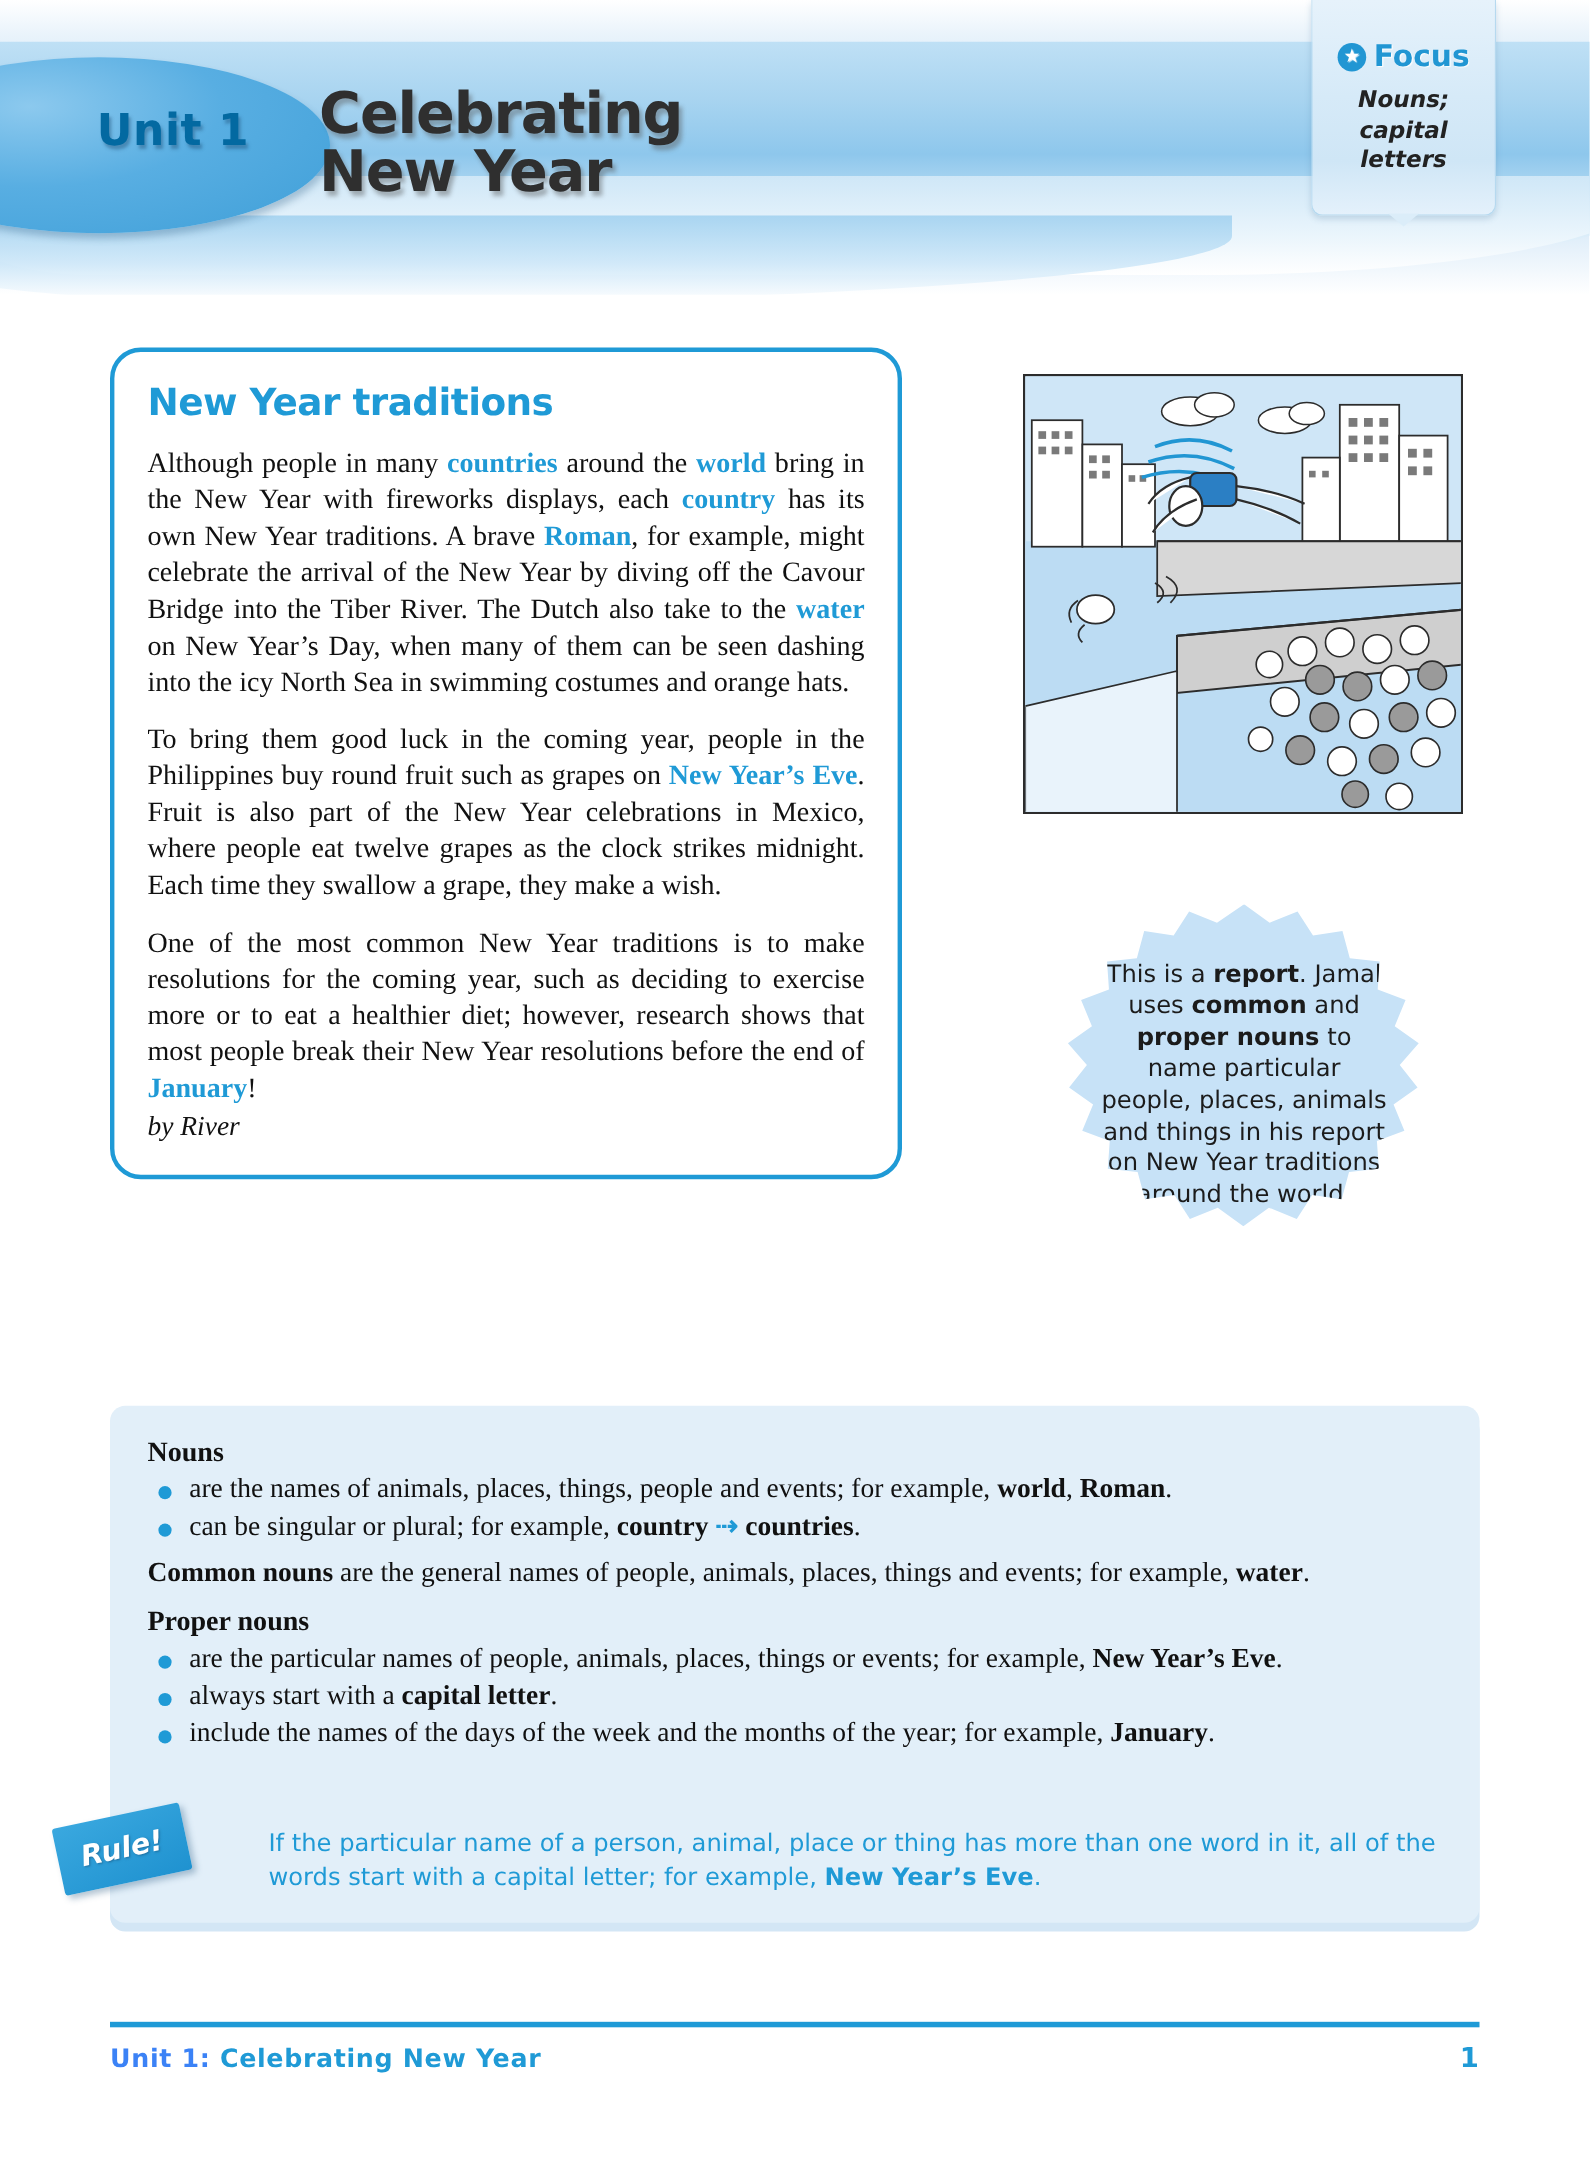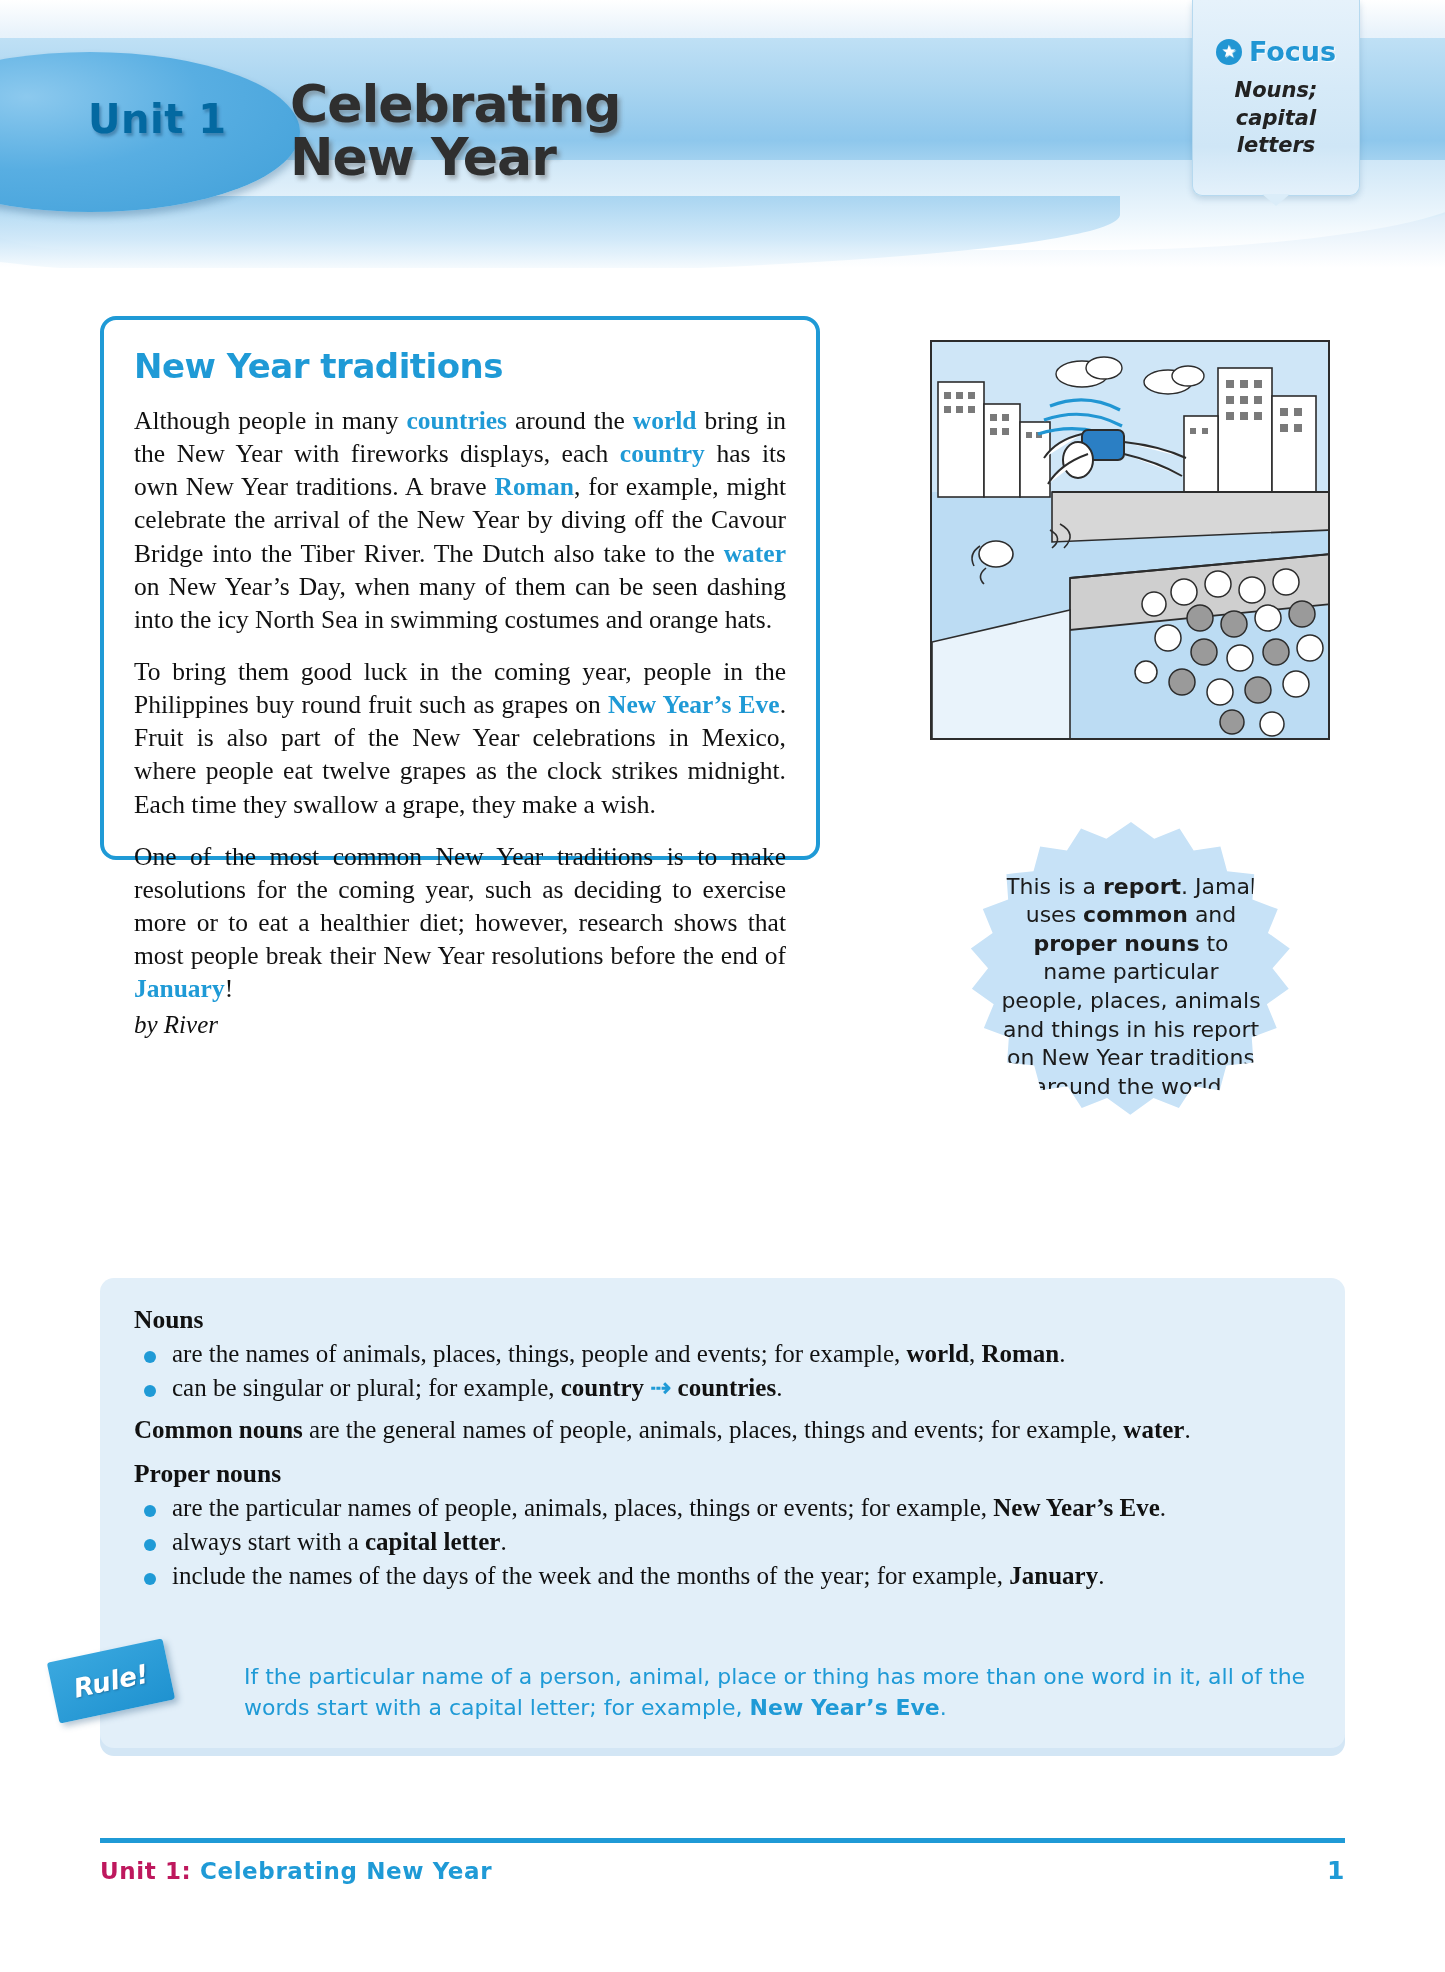--- a/index.html
+++ b/index.html
@@ -93,23 +93,23 @@
   .focus-body {
     margin-top: 10px;
     font-family:"DejaVu Sans", sans-serif;
     font-style: italic; font-weight:bold; font-size:21px;
     line-height:1.32; color:#222;
   }
 
   
   .article {
     position: absolute; left: 100px; top: 316px;
-    width: 720px; height: 544px;
+    width: 720px; height: 756px;
     border: 4px solid #1f9ad6;
-    border-radius: 16px;
+    border-radius: 28px;
     background: #ffffff;
     padding: 26px 30px 10px 30px;
   }
   .article h2 {
     margin: 0 0 18px 0;
     font-family: "DejaVu Sans", sans-serif;
     font-weight: bold; font-size: 34px; color: #1f9ad6;
     letter-spacing: -.5px;
   }
   .article p {
@@ -195,21 +195,21 @@
     position: absolute; left: 100px; top: 1838px; width: 1245px; height: 5px;
     background: #1f9ad6;
   }
   .footer {
     position: absolute; left: 100px; top: 1856px; width: 1245px;
     display: flex; justify-content: space-between; align-items: baseline;
     font-family: "DejaVu Sans", sans-serif;
     font-weight: bold; font-size: 23px;
     letter-spacing: .6px;
   }
-  .footer .ft-unit { color: #be185d; }
+  .footer .ft-unit { color: #3b82f6; }
   .footer .ft-title { color: #1f9ad6; }
   .footer .ft-page { color: #1f9ad6; font-size: 25px; }
 </style>
 </head>
 <body>
 
 <div class="header">
   <div class="hdr-sky"></div>
   <div class="hdr-band"></div>
   <div class="hdr-band2"></div>

